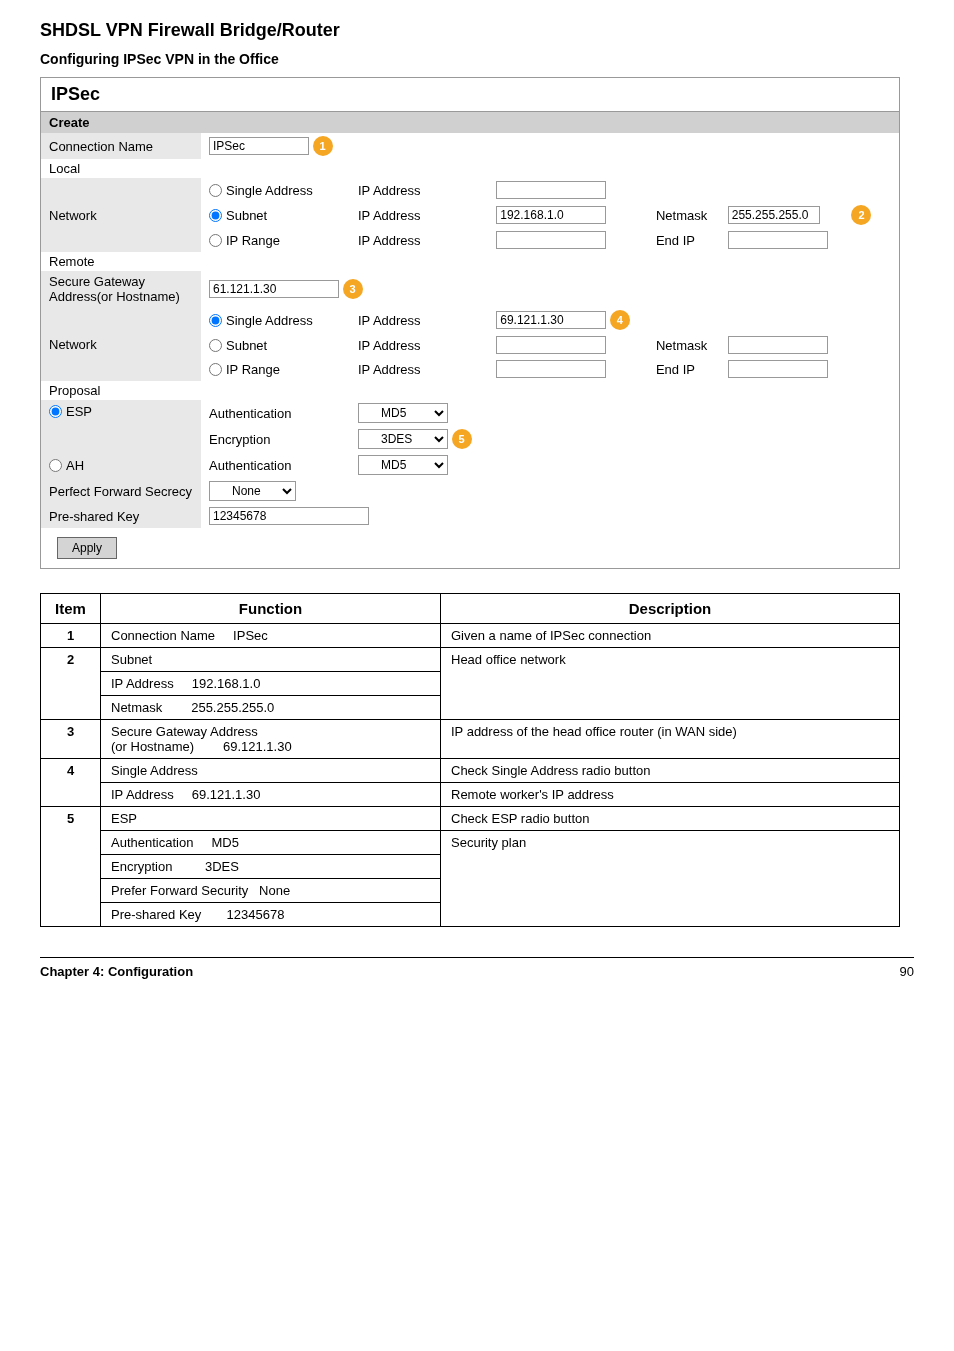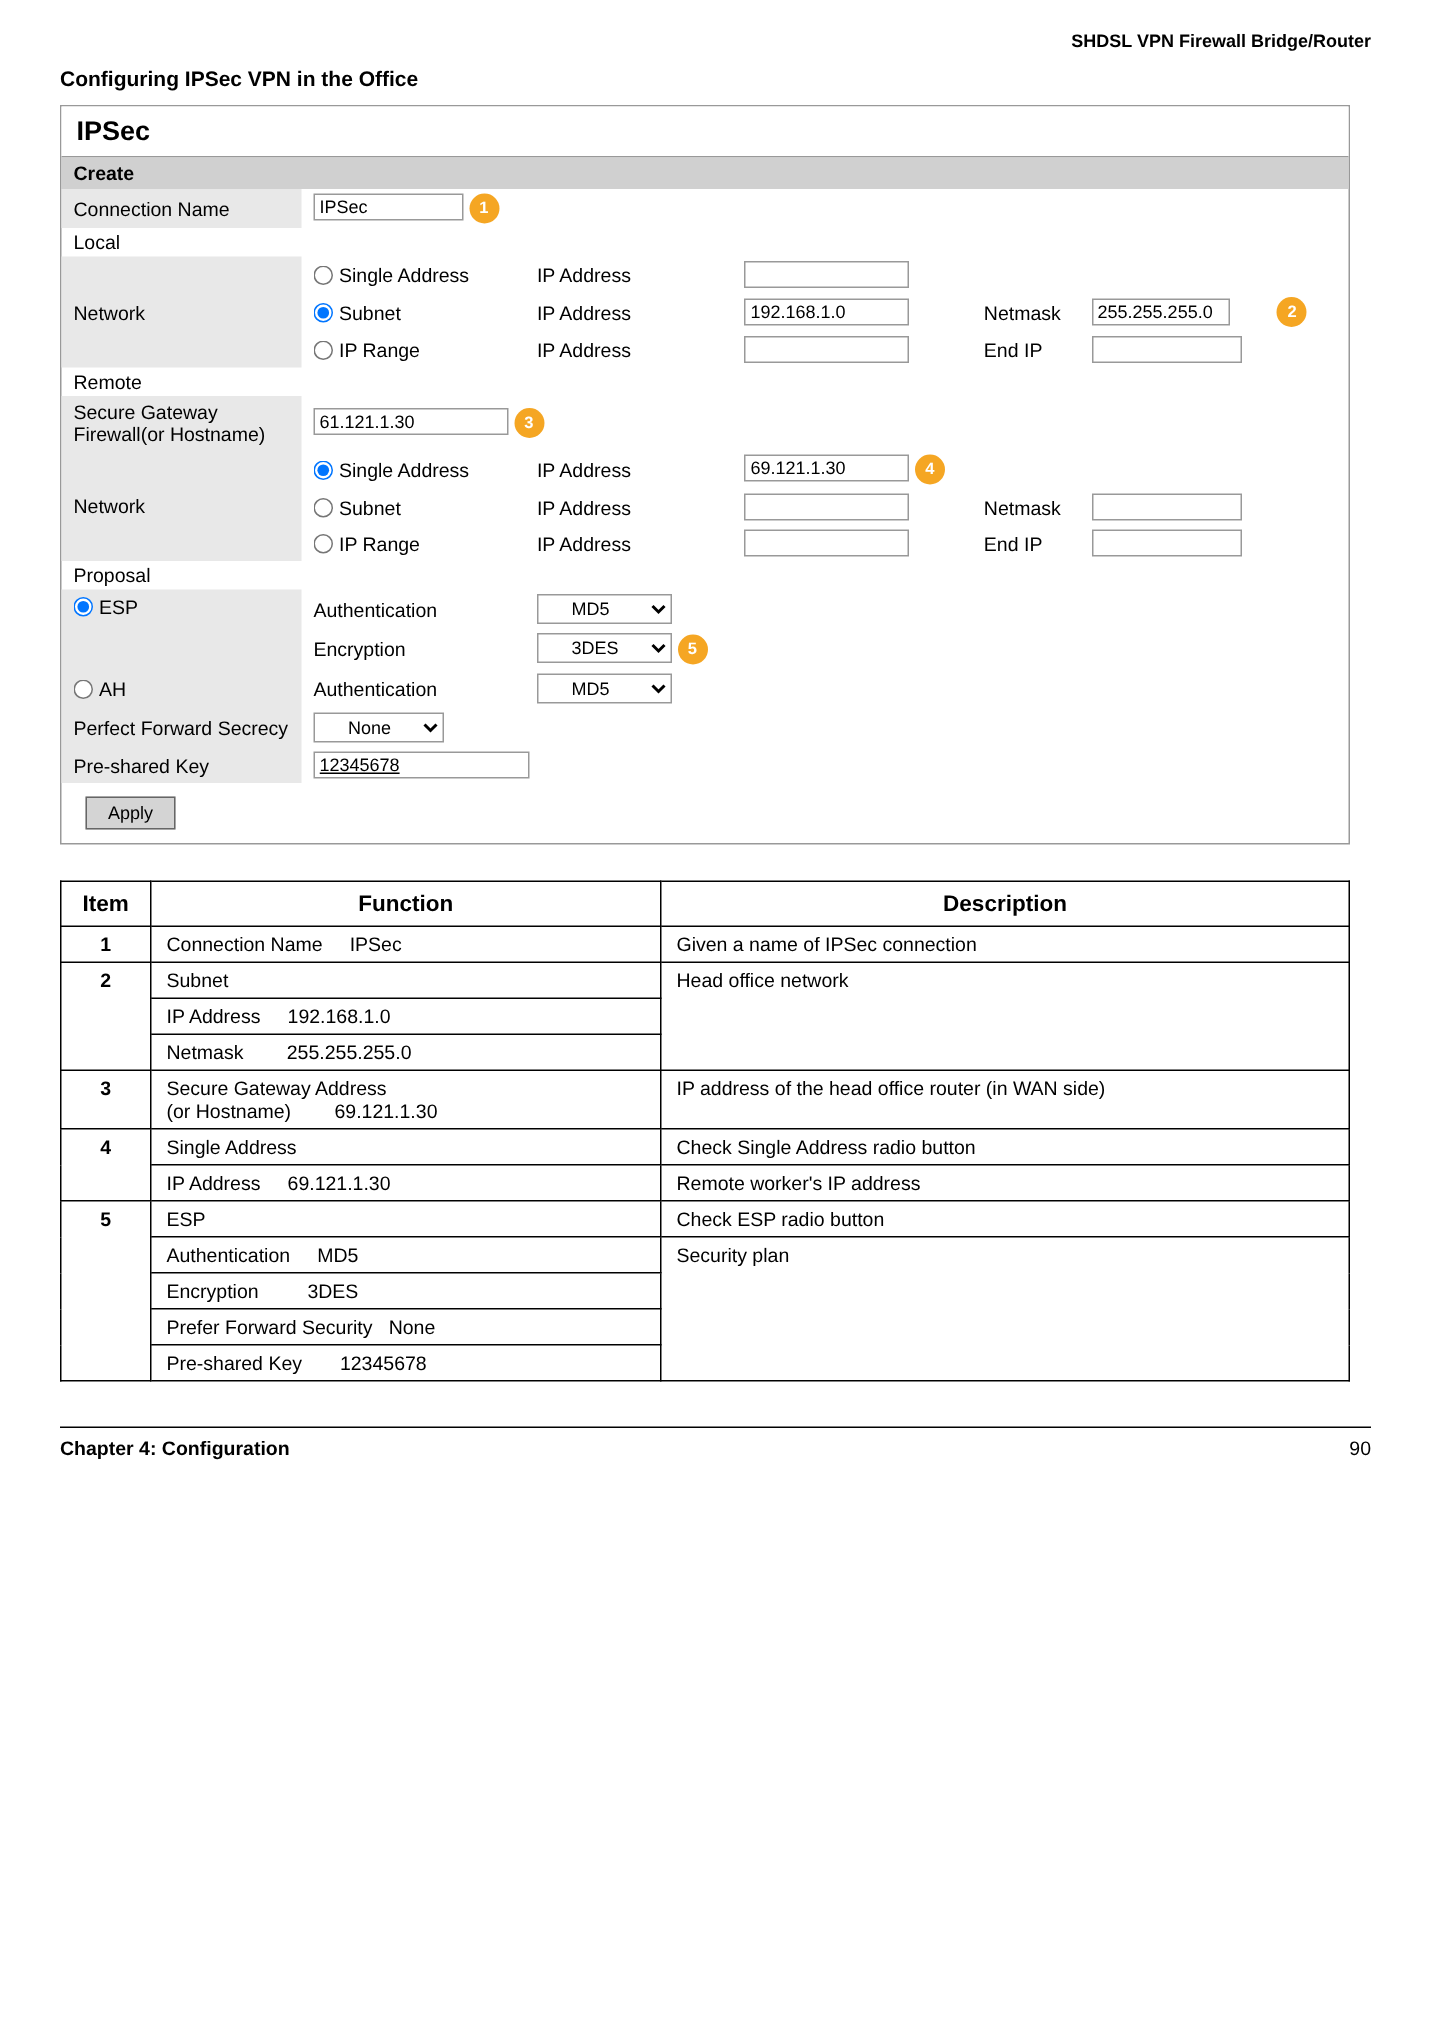--- a/index.html
+++ b/index.html
@@ -7,23 +7,22 @@
       font-family: Arial, sans-serif;
       font-size: 13px;
       background: #fff;
       color: #000;
       width: 954px;
       min-height: 1351px;
       padding: 20px 40px 40px 40px;
     }
 
     .header-right {
-      text-align: right;
-      font-weight: bold;
-      font-size: 12px;
+      font-weight: bold;
+      font-size: 18px;
       margin-bottom: 10px;
     }
 
     .page-section-title {
       font-weight: bold;
       font-size: 14px;
       margin-bottom: 10px;
     }
 
     
@@ -225,21 +224,21 @@
       <td>End IP</td>
       <td><input type="text" style="width: 100px;"></td>
       <td colspan="2"></td>
     </tr>
 
     <tr>
       <td colspan="8" style="padding:2px 8px;">Remote</td>
     </tr>
 
     <tr>
-      <td class="label-cell">Secure Gateway Firewall(or Hostname)</td>
+      <td class="label-cell">Secure Gateway Address(or Hostname)</td>
       <td colspan="2">
         <input type="text" value="61.121.1.30" style="width: 130px;">
         <span class="badge">3</span>
       </td>
       <td colspan="5"></td>
     </tr>
 
     <tr>
       <td class="label-cell" rowspan="3">Network</td>
       <td>
@@ -342,21 +341,21 @@
           <option>DH1</option>
           <option>DH2</option>
         </select>
       </td>
       <td colspan="5"></td>
     </tr>
 
     <tr>
       <td class="label-cell">Pre-shared Key</td>
       <td colspan="3">
-        <input type="text" value="12345678" style="width: 144px; text-decoration: underline;">
+        <input type="text" value="12345678" style="width: 160px;">
       </td>
       <td colspan="4"></td>
     </tr>
 
     <tr>
       <td colspan="8">
         <button class="apply-btn">Apply</button>
       </td>
     </tr>
   </tbody>

